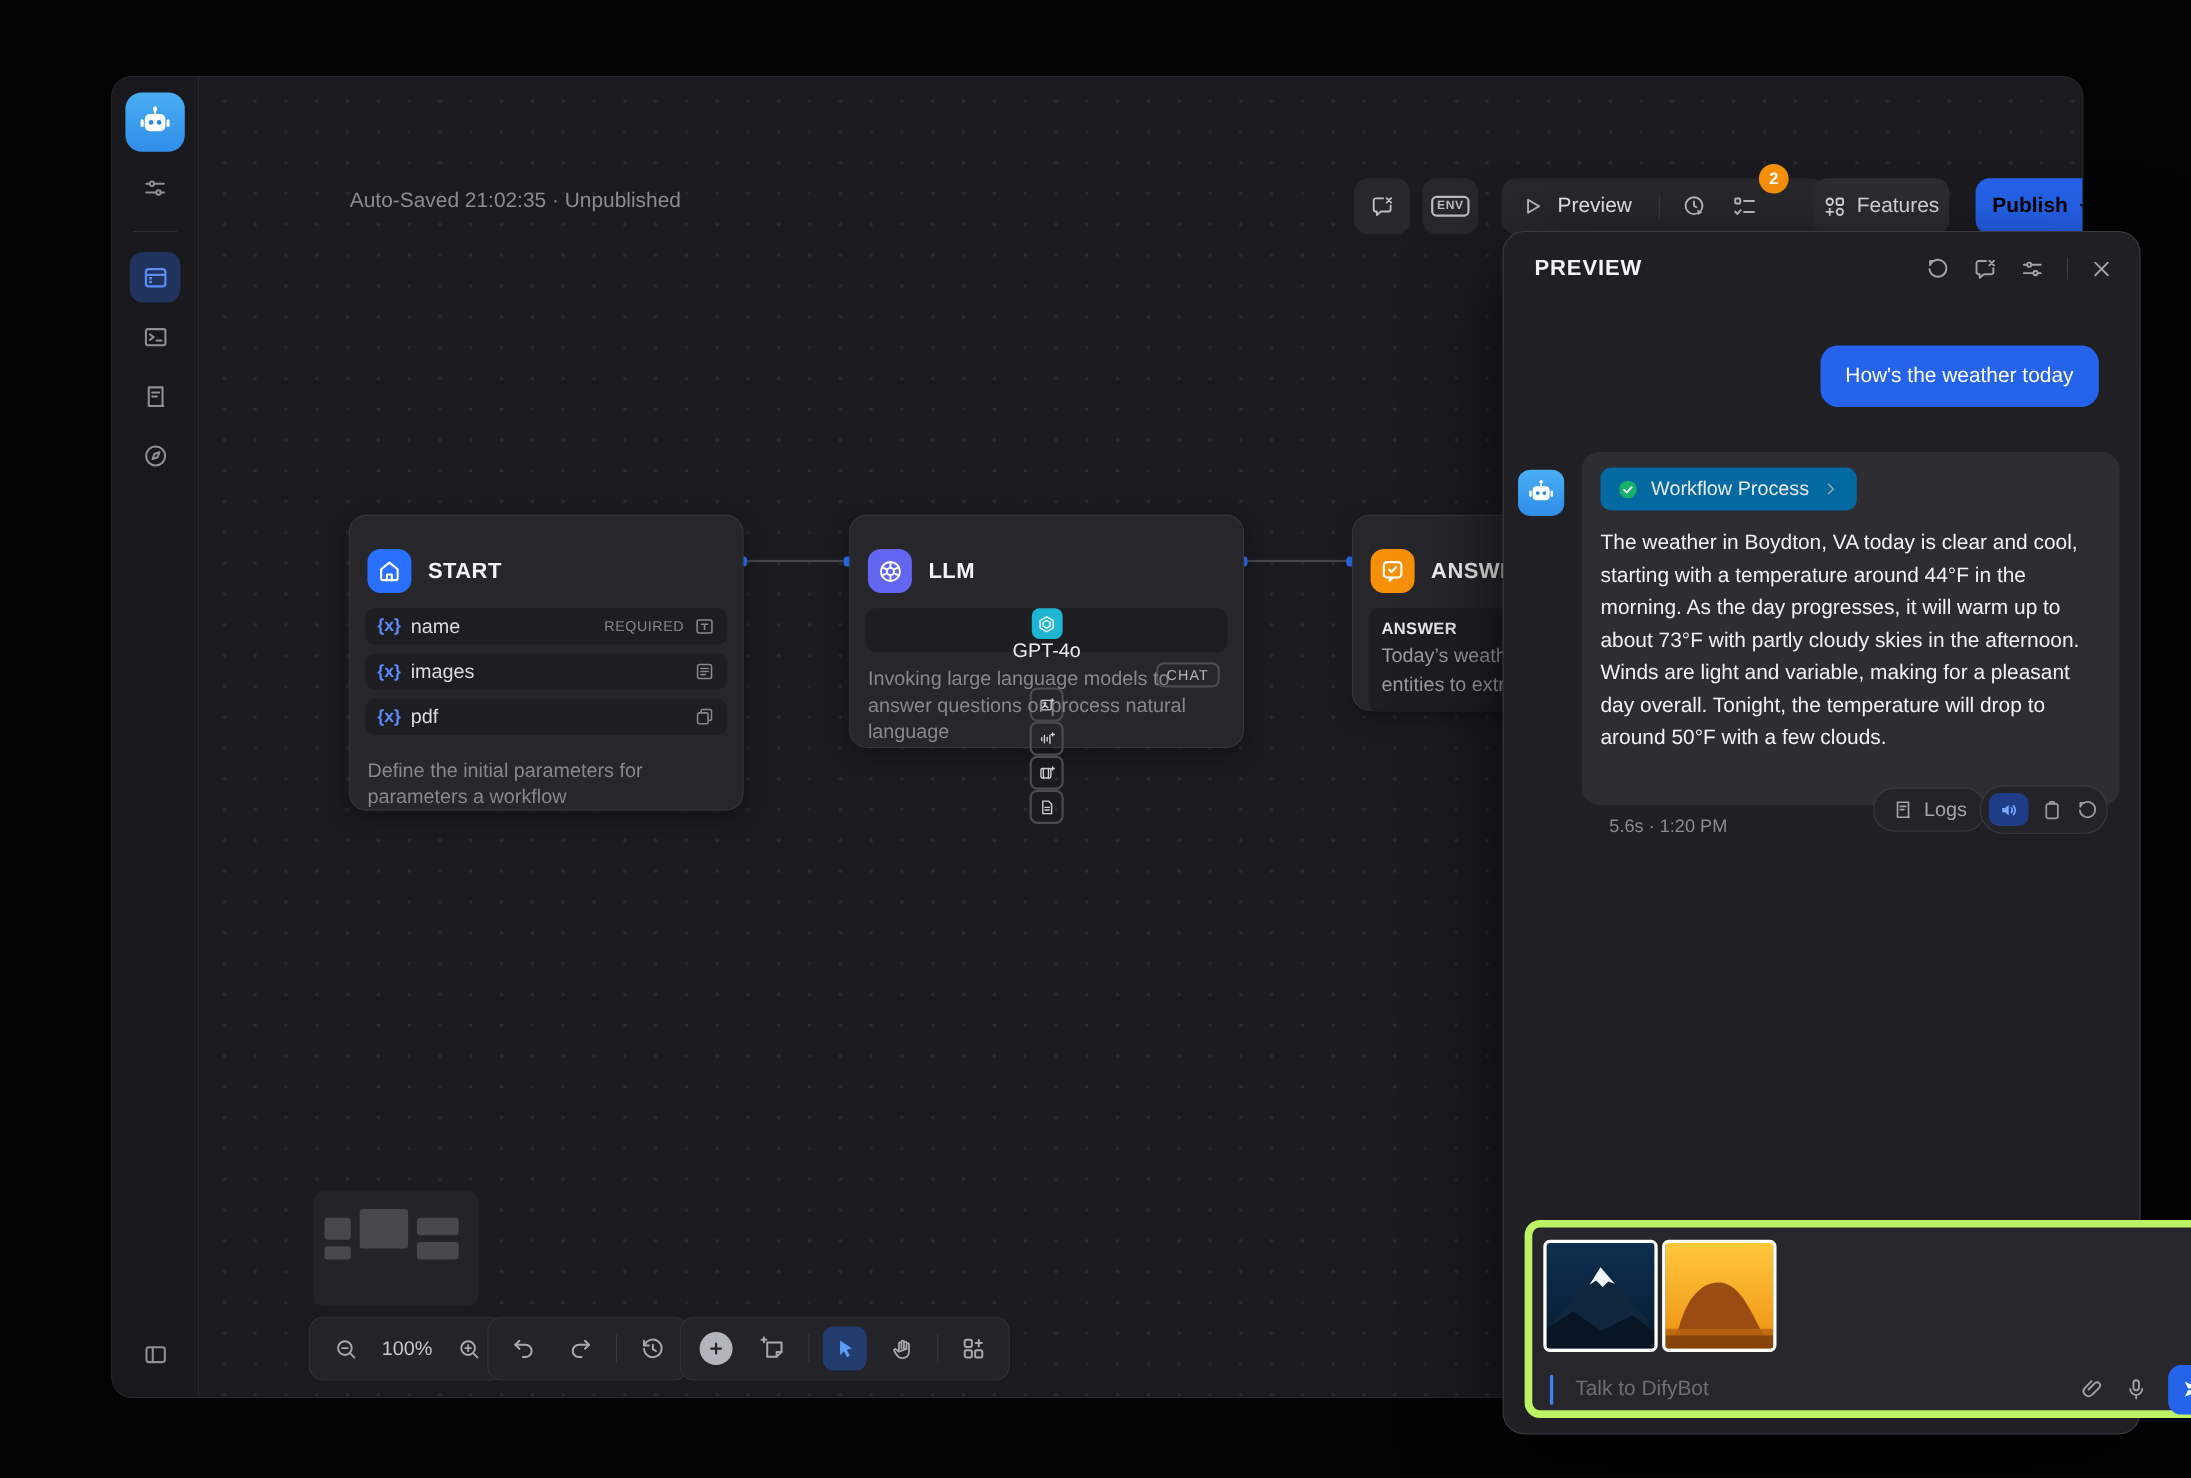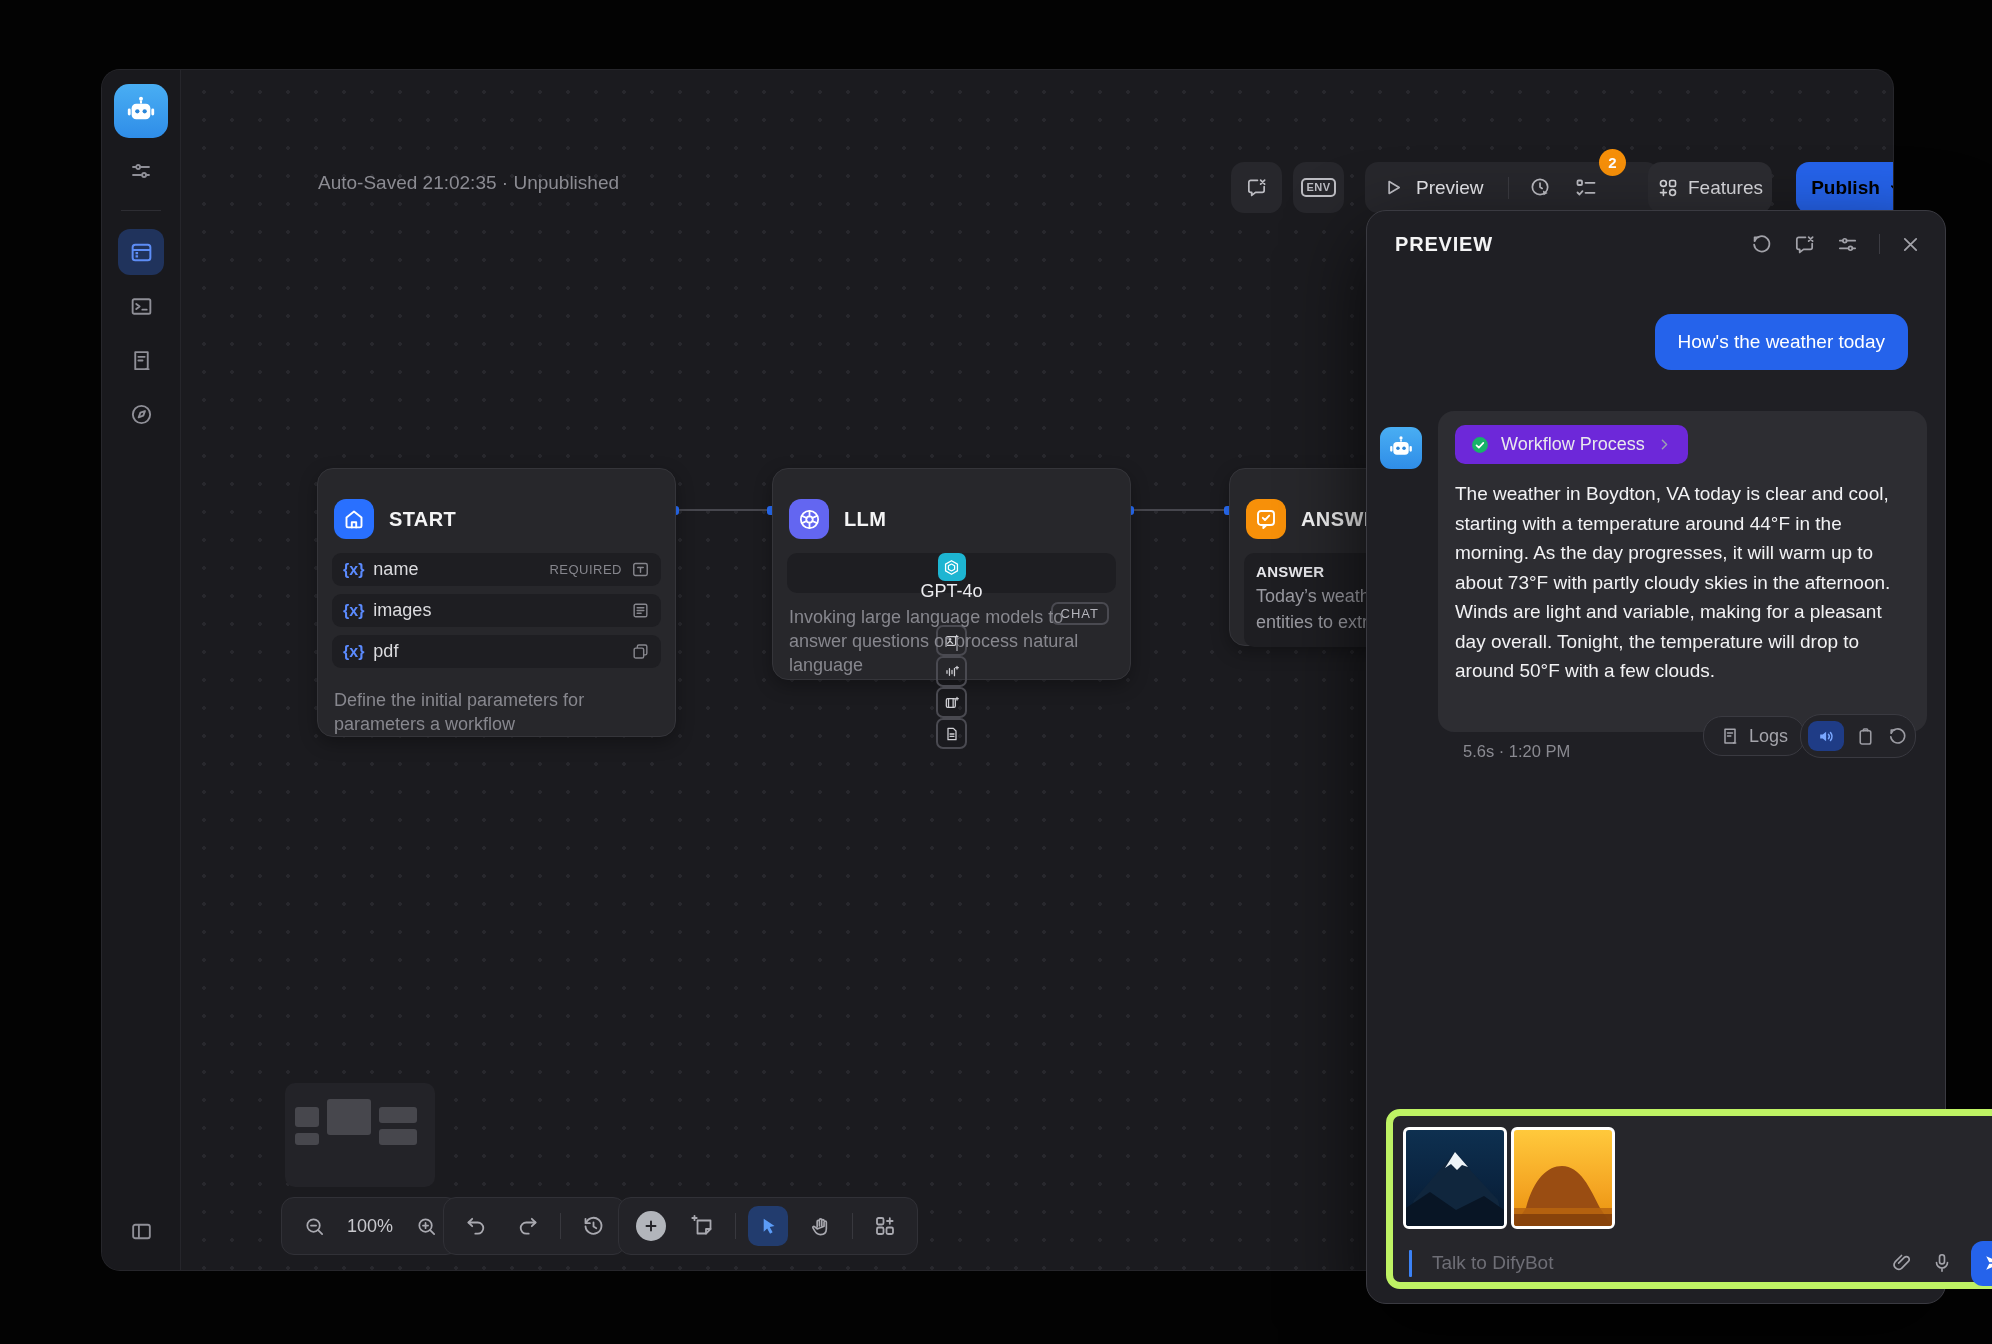--- a/index.html
+++ b/index.html
@@ -106,21 +106,21 @@
   .pv-header{display:flex;align-items:center;height:66px;padding:0 24px 0 28px;gap:20px;}
   .pv-title{flex:1;font-size:20px;font-weight:700;color:#f4f4f5;letter-spacing:.8px;}
   .pv-hicon{color:#a2a2a9;display:flex;}
   .pv-div{width:1px;height:20px;background:#3c3c43;}
   .user-bubble{position:absolute;right:37px;top:103px;background:#2563eb;color:#fff;font-size:19px;
                padding:17px 23px;border-radius:16px;}
   .bot-avatar{position:absolute;left:13px;top:216px;width:42px;height:42px;border-radius:11px;
               background:linear-gradient(180deg,#49aef3,#2f8de8);display:flex;align-items:center;justify-content:center;}
   .bot-card{position:absolute;left:71px;top:200px;width:489px;height:321px;background:#2d2d32;border-radius:16px;
             padding:14px 17px;box-sizing:border-box;}
-  .process-pill{display:inline-flex;align-items:center;gap:11px;background:#6d28d9;border-radius:10px;
+  .process-pill{display:inline-flex;align-items:center;gap:11px;background:#0369a1;border-radius:10px;
                 padding:9px 15px;font-size:18px;color:#e9e9ed;}
   .process-pill .chev{color:#9ca3af;display:flex;}
   .bot-text{margin-top:15px;font-size:19px;line-height:29.5px;color:#f2f2f4;width:455px;}
   .logs-pill{position:absolute;left:336px;top:505px;height:38px;border-radius:19px;background:#232328;
              border:1px solid #3a3a41;display:flex;align-items:center;gap:9px;padding:0 16px;
              color:#a4a4ab;font-size:18px;}
   .act-group{position:absolute;left:433px;top:503px;height:42px;border-radius:21px;background:#232328;
              border:1px solid #3a3a41;display:flex;align-items:center;padding:0 7px;gap:11px;color:#9b9ba2;}
   .speak-btn{width:36px;height:30px;border-radius:9px;background:#1f3c86;color:#7aa7ff;
              display:flex;align-items:center;justify-content:center;}

